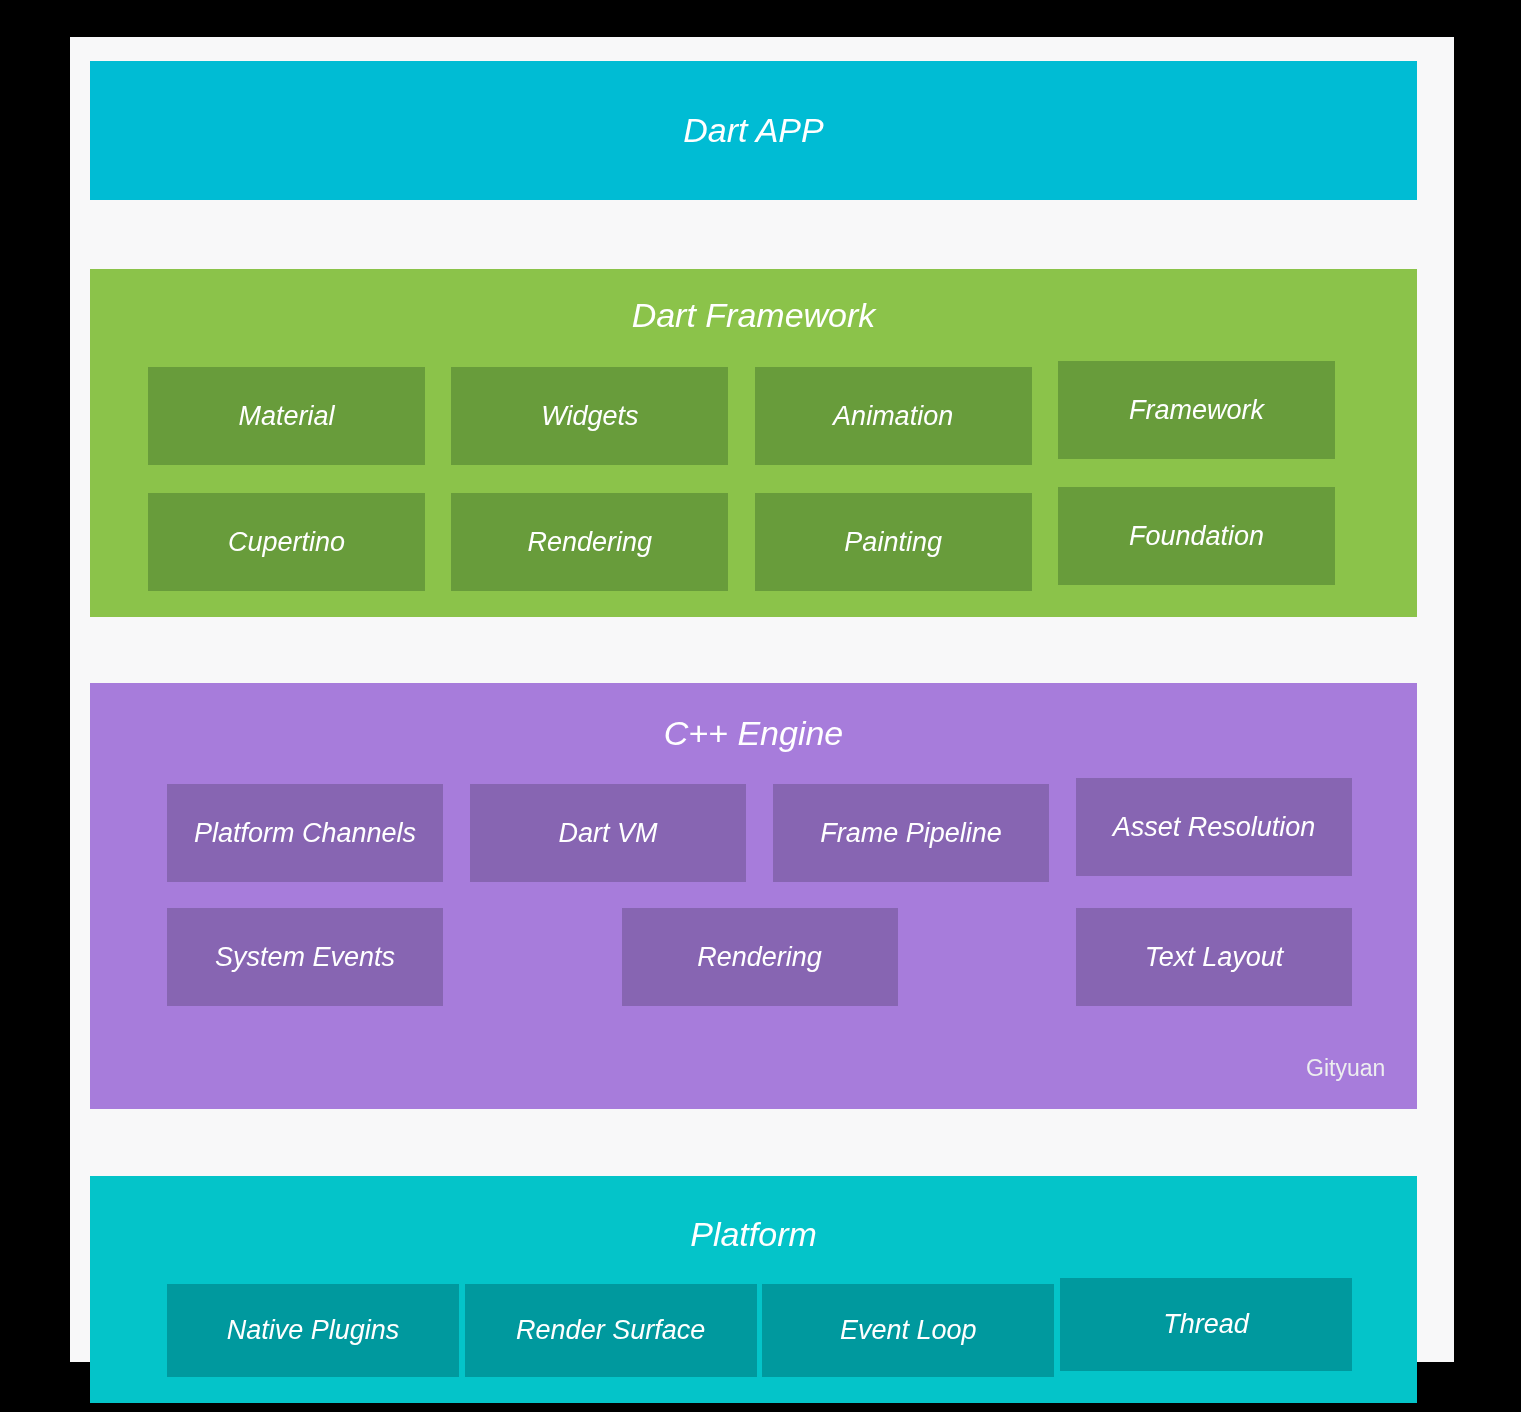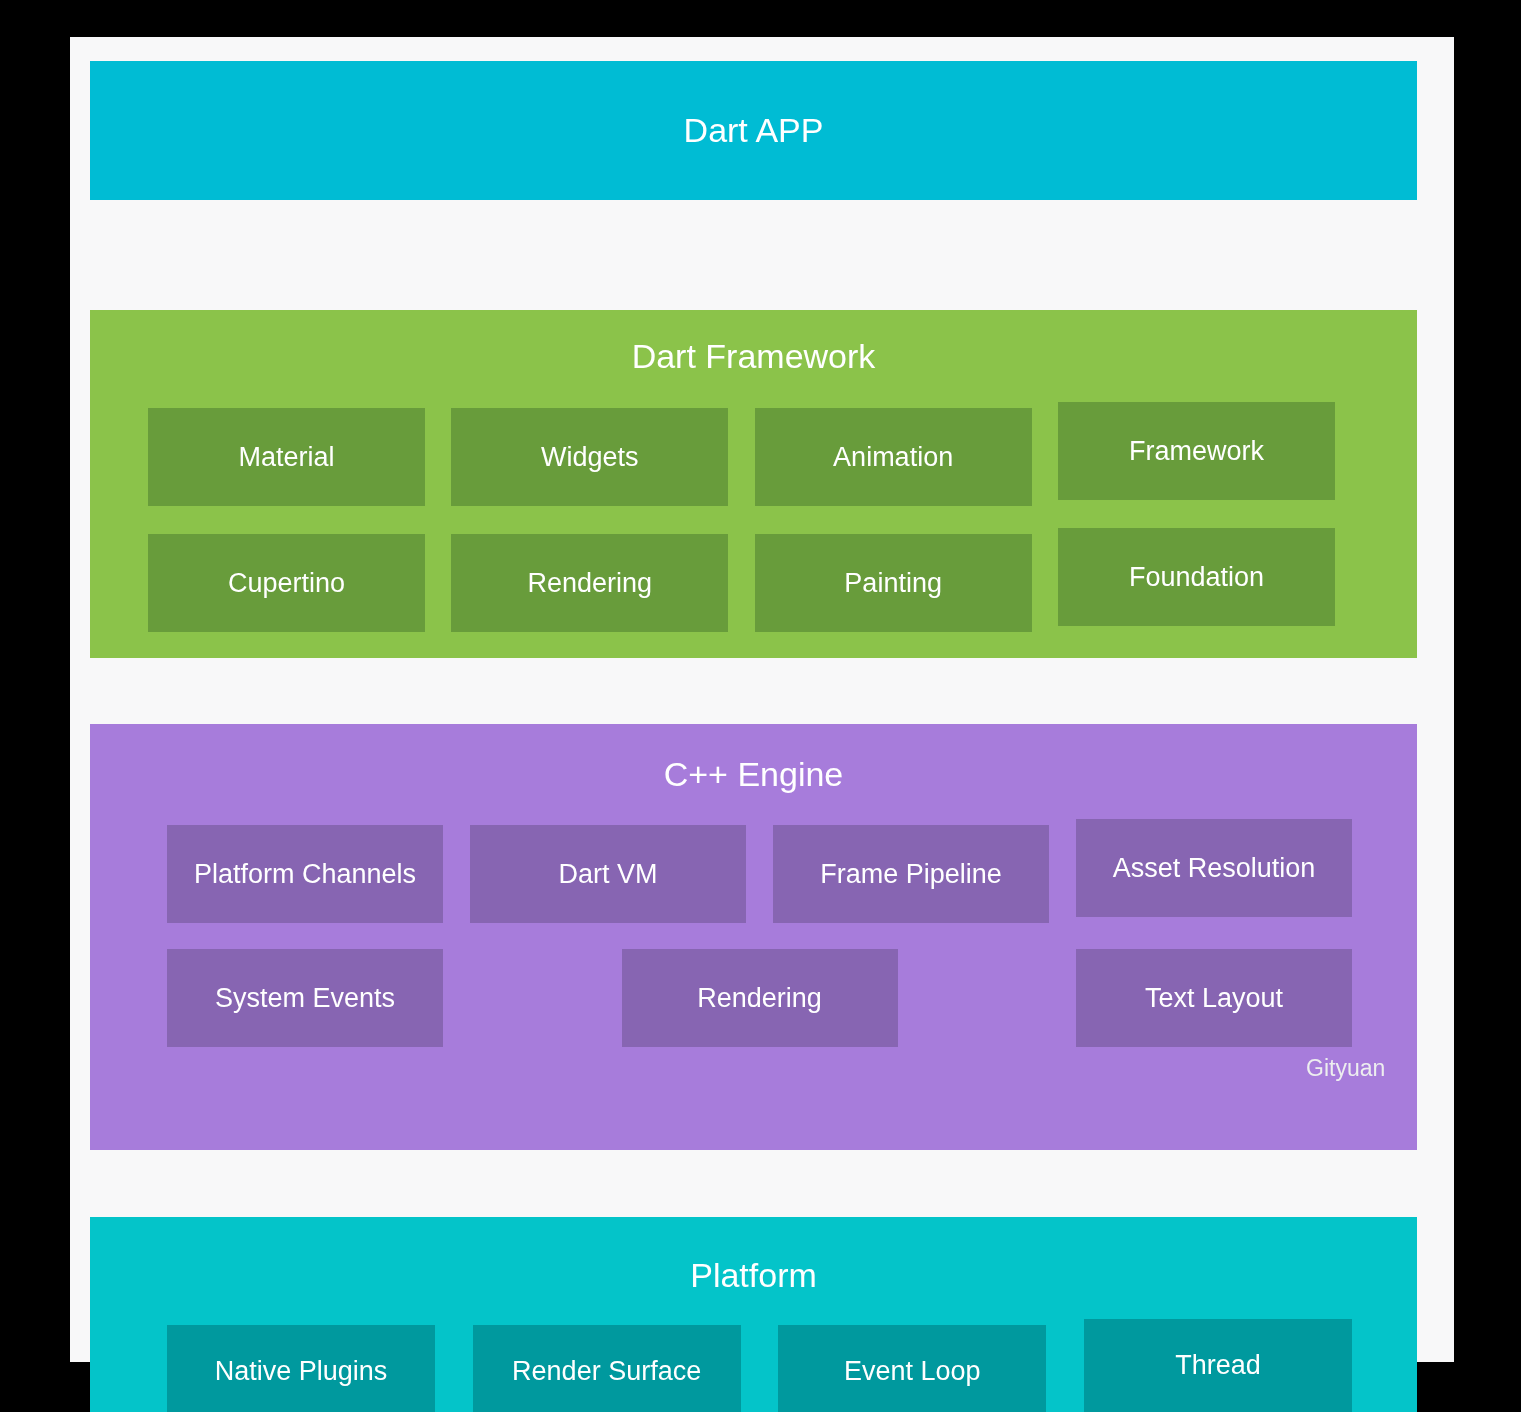--- a/index.html
+++ b/index.html
@@ -19,34 +19,35 @@
     overflow:hidden;
   }
   .page {
     position:absolute; left:70px; top:37px;
     width:1384px; height:1325px;
     background:var(--page_bg);
   }
   .layer {
     margin-left:20px; width:1327px;
     color:var(--text);
+    font-style:italic;
   }
   .banner {
     margin-top:24px; height:139px;
     background:var(--app_banner);
     display:flex; align-items:center; justify-content:center;
   }
   .layer-title {
     text-align:center; font-size:34px; font-weight:400;
     height:40px; line-height:40px;
     color:var(--text);
   }
   .banner .layer-title { height:auto; line-height:normal; }
   .framework {
-    margin-top:110px; height:348px;
+    margin-top:69px; height:348px;
     background:var(--framework_bg);
     padding-top:26px;
   }
   .framework .layer-title { margin-bottom:32px; }
   .row { display:flex; justify-content:space-between; }
   .framework .row { padding:0 82px 0 58px; }
   .framework .row + .row { margin-top:28px; }
   .box {
     width:277px; height:98px;
     display:flex; align-items:center; justify-content:center;
@@ -64,21 +65,21 @@
   .engine .row { padding:0 65px 0 77px;align-items:center; }
   .engine .row + .row { margin-top:26px; }
   .engine .box { width:276px; background:var(--engine_box); }
   .platform {
     margin-top:67px; height:227px;
     background:var(--platform_bg);
     padding-top:38px;
   }
   .platform .layer-title { margin-bottom:30px; }
   .platform .row { padding:0 65px 0 77px; }
-  .platform .box { width:268px; height:93px; background:var(--platform_box); }
+  .platform .box { width:292px; height:93px; background:var(--platform_box); }
   .watermark {
     position:absolute; left:1236px; top:1018px;
     font-size:23px; color:var(--watermark_color);
   }
 </style>
 </head>
 <body>
 
 <div class="page">
 

